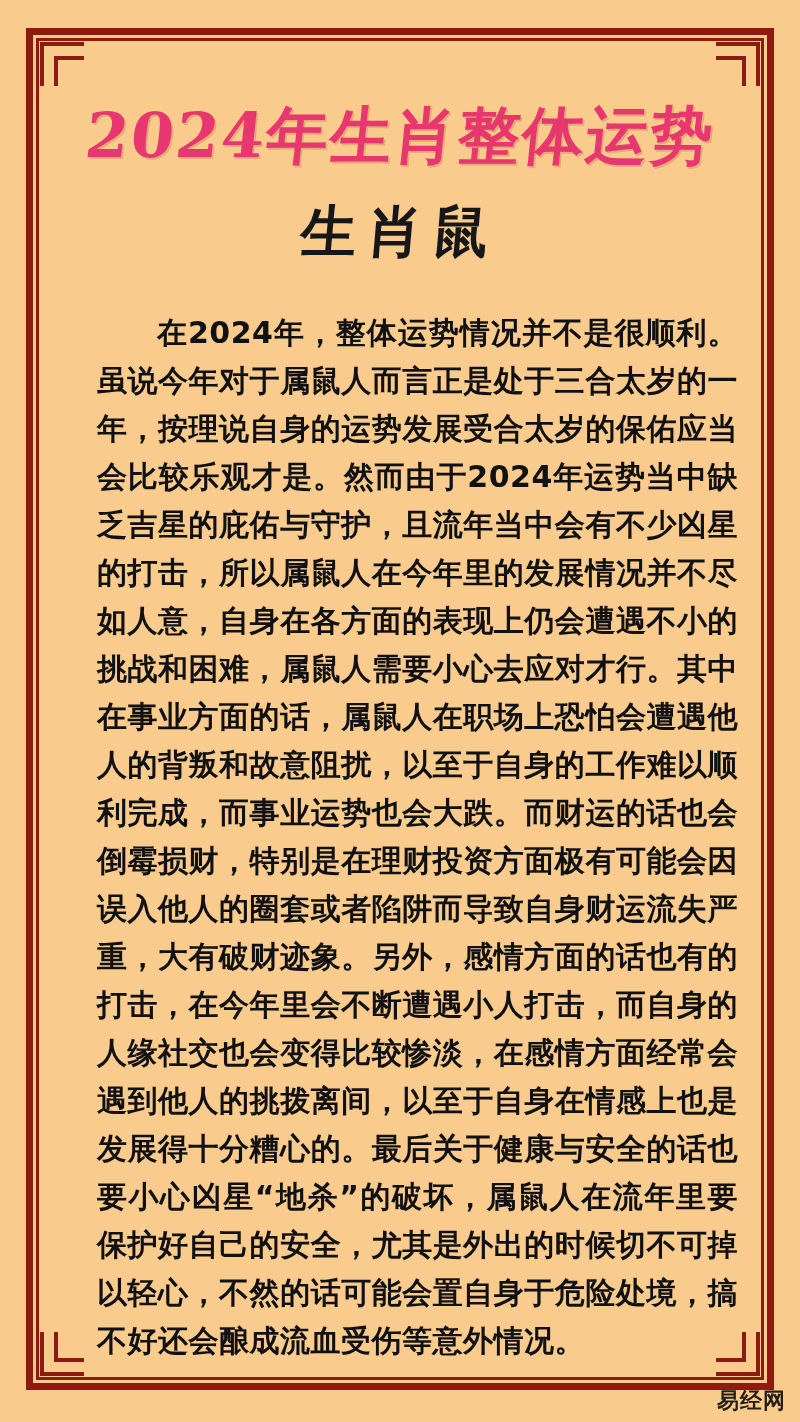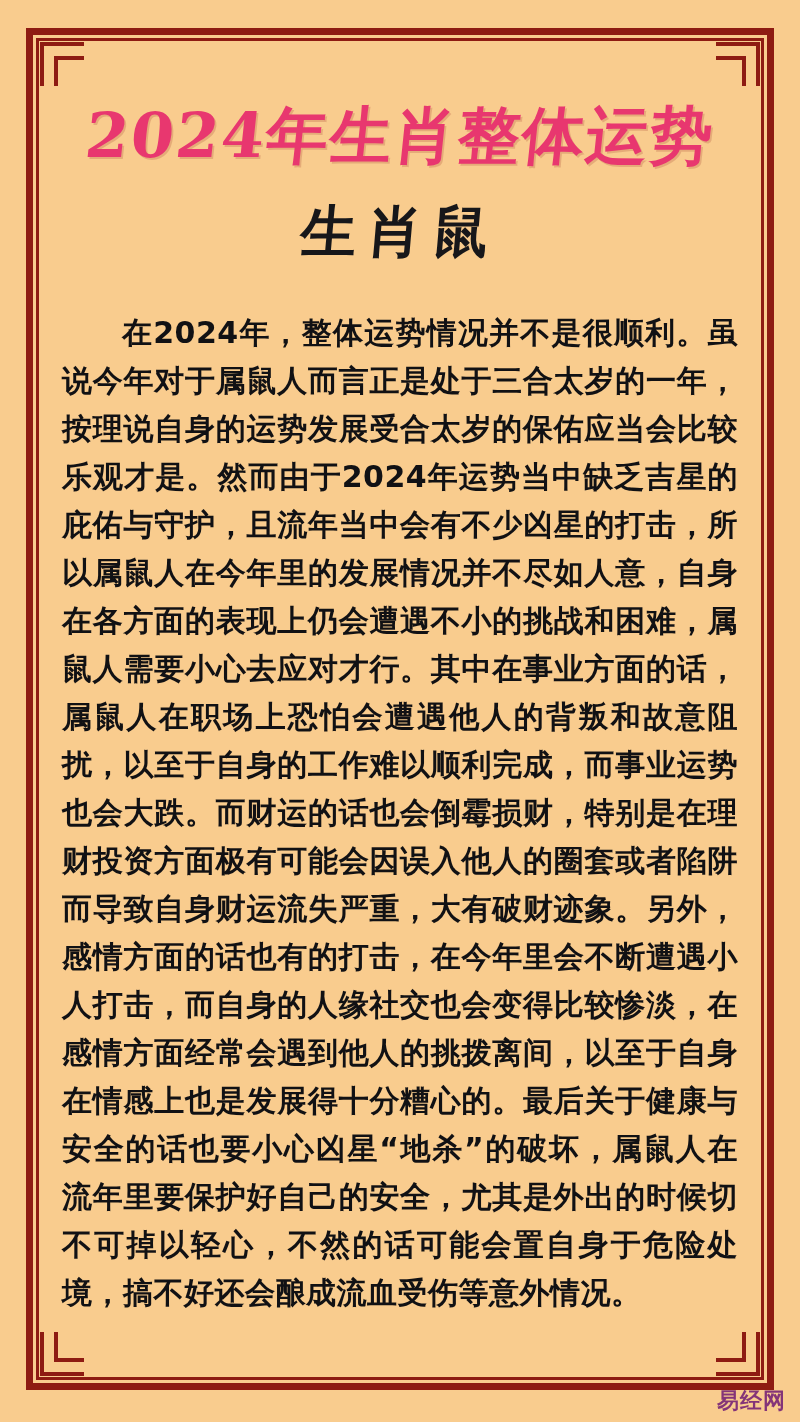--- a/index.html
+++ b/index.html
@@ -101,30 +101,31 @@
     margin-top: 44px;
     font-family: "DejaVu Sans", "Liberation Sans", sans-serif;
     font-weight: bold;
     font-size: 30px;
     line-height: 1.6;
     color: #111114;
     text-align: justify;
     text-justify: inter-ideograph;
     text-indent: 2em;
     letter-spacing: 0.5px;
+    margin-left: 35px;
   }
 
   
   .watermark {
     position: absolute;
     right: 14px;
     bottom: 6px;
     font-size: 22px;
     font-weight: bold;
-    color: #701a75;
+    color: #000000;
     font-family: "DejaVu Sans", "Liberation Sans", sans-serif;
     letter-spacing: 1px;
     opacity: 0.85;
   }
 </style>
 </head>
 <body>
 
 <div class="poster">
 

